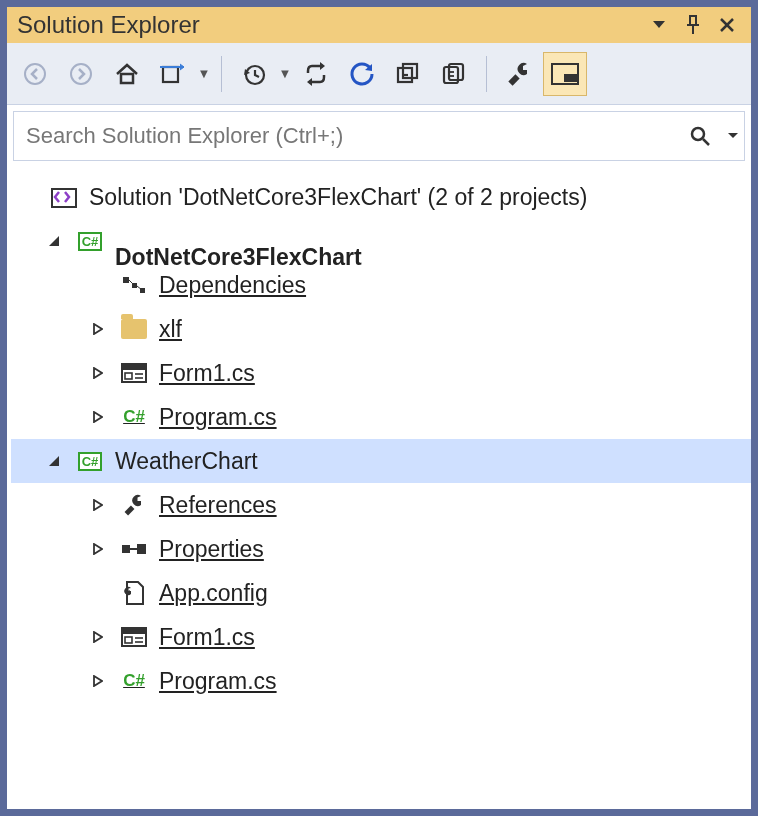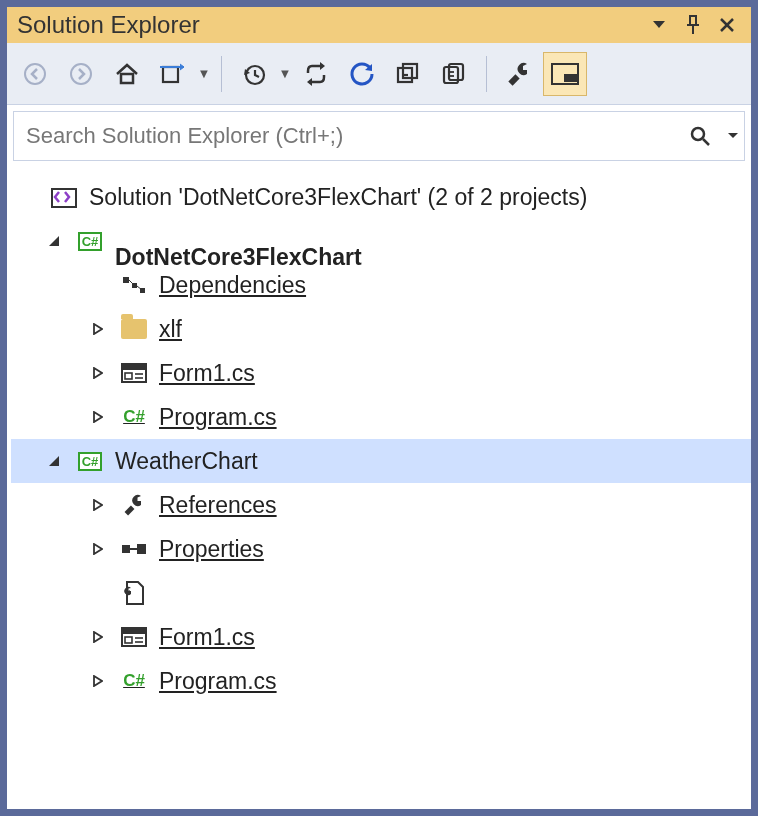--- a/index.html
+++ b/index.html
@@ -375,20 +375,21 @@
 
     <div class="row ind2">
       <span class="exp"></span>
       <span class="icon">
         <svg width="22" height="26" viewBox="0 0 22 26">
             <path d="M4 2 L15 2 L20 7 L20 24 L4 24 Z" fill="none" stroke="#333" stroke-width="2"></path>
             <path d="M8 8 A4 4 0 1 0 8 14 L8 11 L5.5 11 L5.5 8.5 Z" fill="#333"></path>
             <line x1="3" y1="14" x2="7" y2="11" stroke="#333" stroke-width="2.2"></line>
           </svg>
       </span>
+      <span class="label">App.config</span>
     </div>
 
     <div class="row ind2">
       <span class="exp">
         <svg width="10" height="12" viewBox="0 0 10 12">
             <path d="M1 1 L9 6 L1 11 Z" fill="none" stroke="#333" stroke-width="1.8"></path>
           </svg>
       </span>
       <span class="icon">
         <svg width="26" height="20" viewBox="0 0 26 20">

